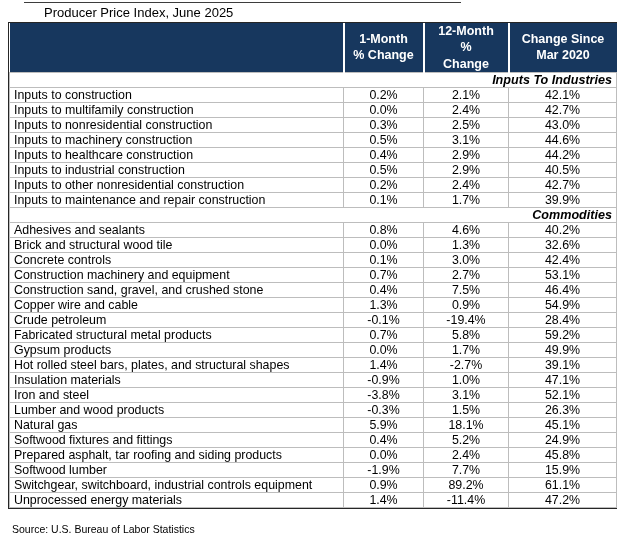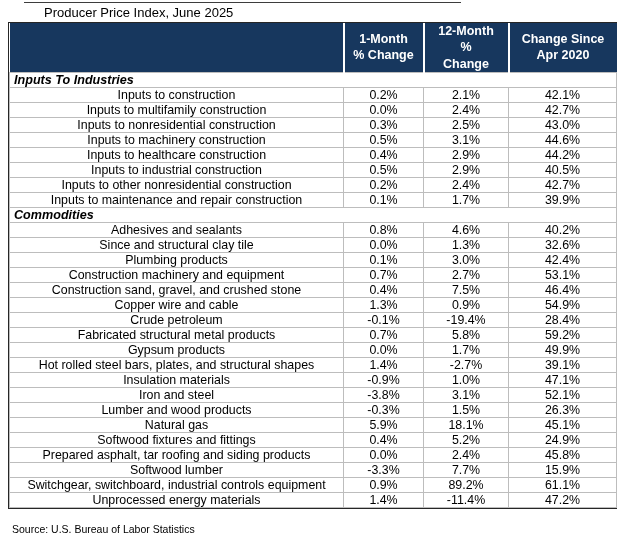--- a/index.html
+++ b/index.html
@@ -63,27 +63,27 @@
   table.ppi td {
     font-size: 12.4px;
     height: 14px;
     line-height: 14px;
     padding: 0 4px;
     border: 1px solid #bdbdbd;
     white-space: nowrap;
     overflow: hidden;
   }
   table.ppi td.section-label {
-    text-align: left;
+    text-align: right;
     font-weight: bold;
     font-style: italic;
     font-size: 12.6px;
   }
   table.ppi td.row-label {
-    text-align: center;
+    text-align: left;
   }
   table.ppi td.row-value {
     text-align: center;
   }
   .source-note {
     position: absolute;
     top: 524px;
     left: 12px;
     font-size: 10.5px;
     line-height: 11px;
@@ -106,21 +106,21 @@
       <col style="width:108px">
     </colgroup>
     <thead>
       <tr>
         <th></th>
         <th>1-Month
 % Change</th>
         <th>12-Month %
 Change</th>
         <th>Change Since
-Apr 2020</th>
+Mar 2020</th>
       </tr>
     </thead>
     <tbody>
         <tr>
           <td colspan="4" class="section-label">Inputs To Industries</td>
         </tr>
         <tr>
           <td class="row-label">Inputs to construction</td>
           <td class="row-value">0.2%</td>
           <td class="row-value">2.1%</td>
@@ -171,27 +171,27 @@
         <tr>
           <td colspan="4" class="section-label">Commodities</td>
         </tr>
         <tr>
           <td class="row-label">Adhesives and sealants</td>
           <td class="row-value">0.8%</td>
           <td class="row-value">4.6%</td>
           <td class="row-value">40.2%</td>
         </tr>
         <tr>
-          <td class="row-label">Since and structural clay tile</td>
+          <td class="row-label">Brick and structural wood tile</td>
           <td class="row-value">0.0%</td>
           <td class="row-value">1.3%</td>
           <td class="row-value">32.6%</td>
         </tr>
         <tr>
-          <td class="row-label">Plumbing products</td>
+          <td class="row-label">Concrete controls</td>
           <td class="row-value">0.1%</td>
           <td class="row-value">3.0%</td>
           <td class="row-value">42.4%</td>
         </tr>
         <tr>
           <td class="row-label">Construction machinery and equipment</td>
           <td class="row-value">0.7%</td>
           <td class="row-value">2.7%</td>
           <td class="row-value">53.1%</td>
         </tr>
@@ -262,21 +262,21 @@
           <td class="row-value">24.9%</td>
         </tr>
         <tr>
           <td class="row-label">Prepared asphalt, tar roofing and siding products</td>
           <td class="row-value">0.0%</td>
           <td class="row-value">2.4%</td>
           <td class="row-value">45.8%</td>
         </tr>
         <tr>
           <td class="row-label">Softwood lumber</td>
-          <td class="row-value">-3.3%</td>
+          <td class="row-value">-1.9%</td>
           <td class="row-value">7.7%</td>
           <td class="row-value">15.9%</td>
         </tr>
         <tr>
           <td class="row-label">Switchgear, switchboard, industrial controls equipment</td>
           <td class="row-value">0.9%</td>
           <td class="row-value">89.2%</td>
           <td class="row-value">61.1%</td>
         </tr>
         <tr>

